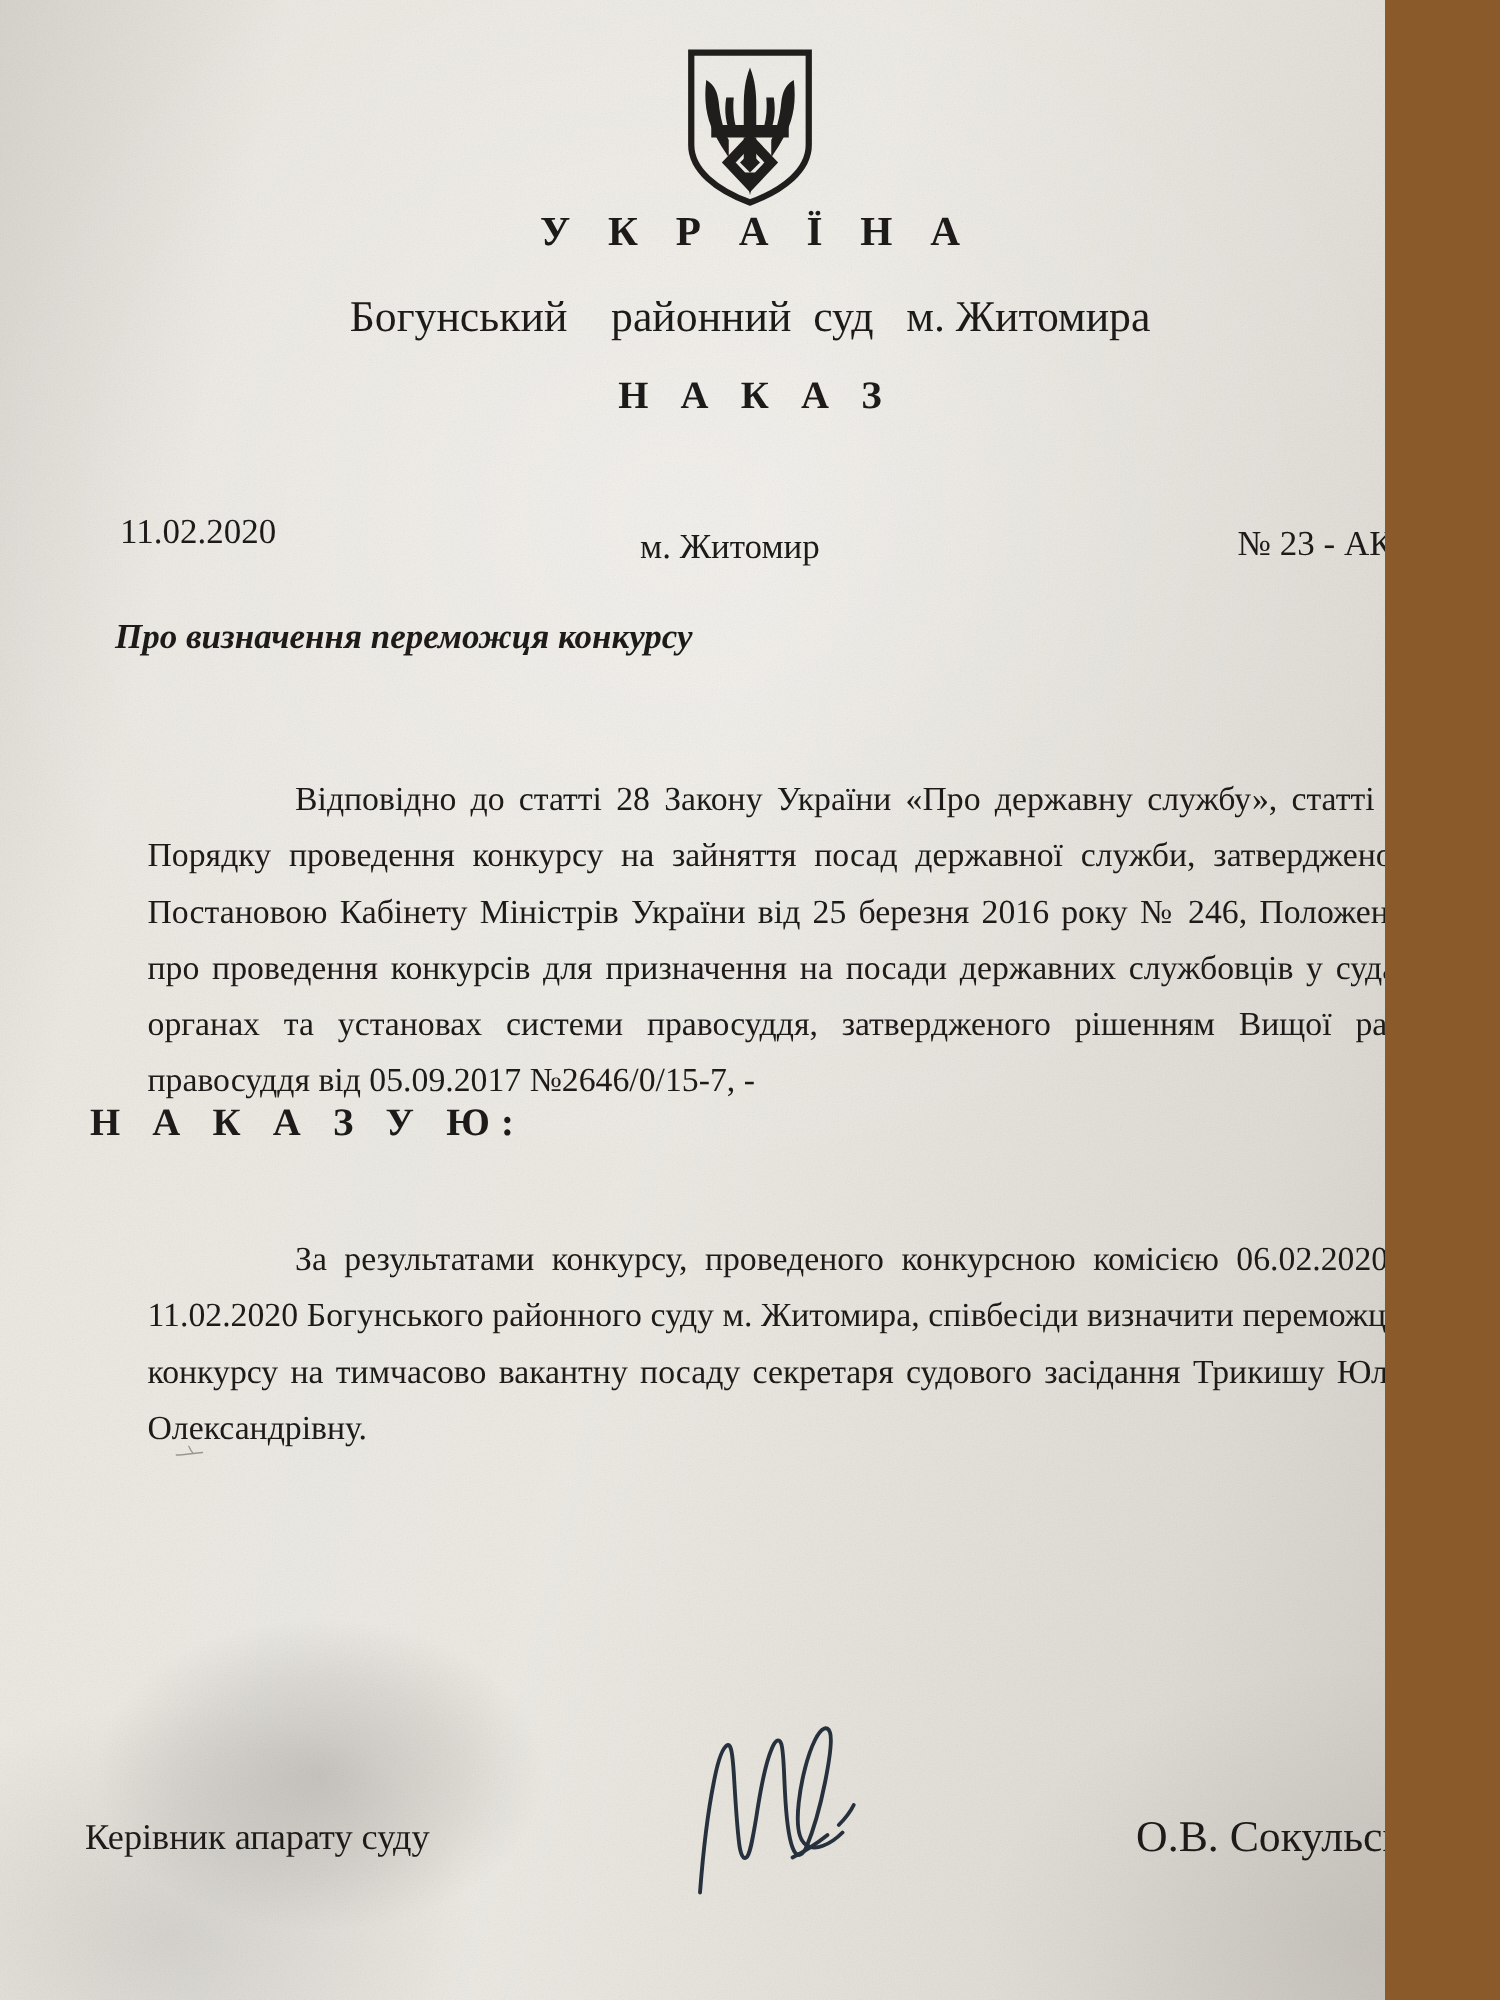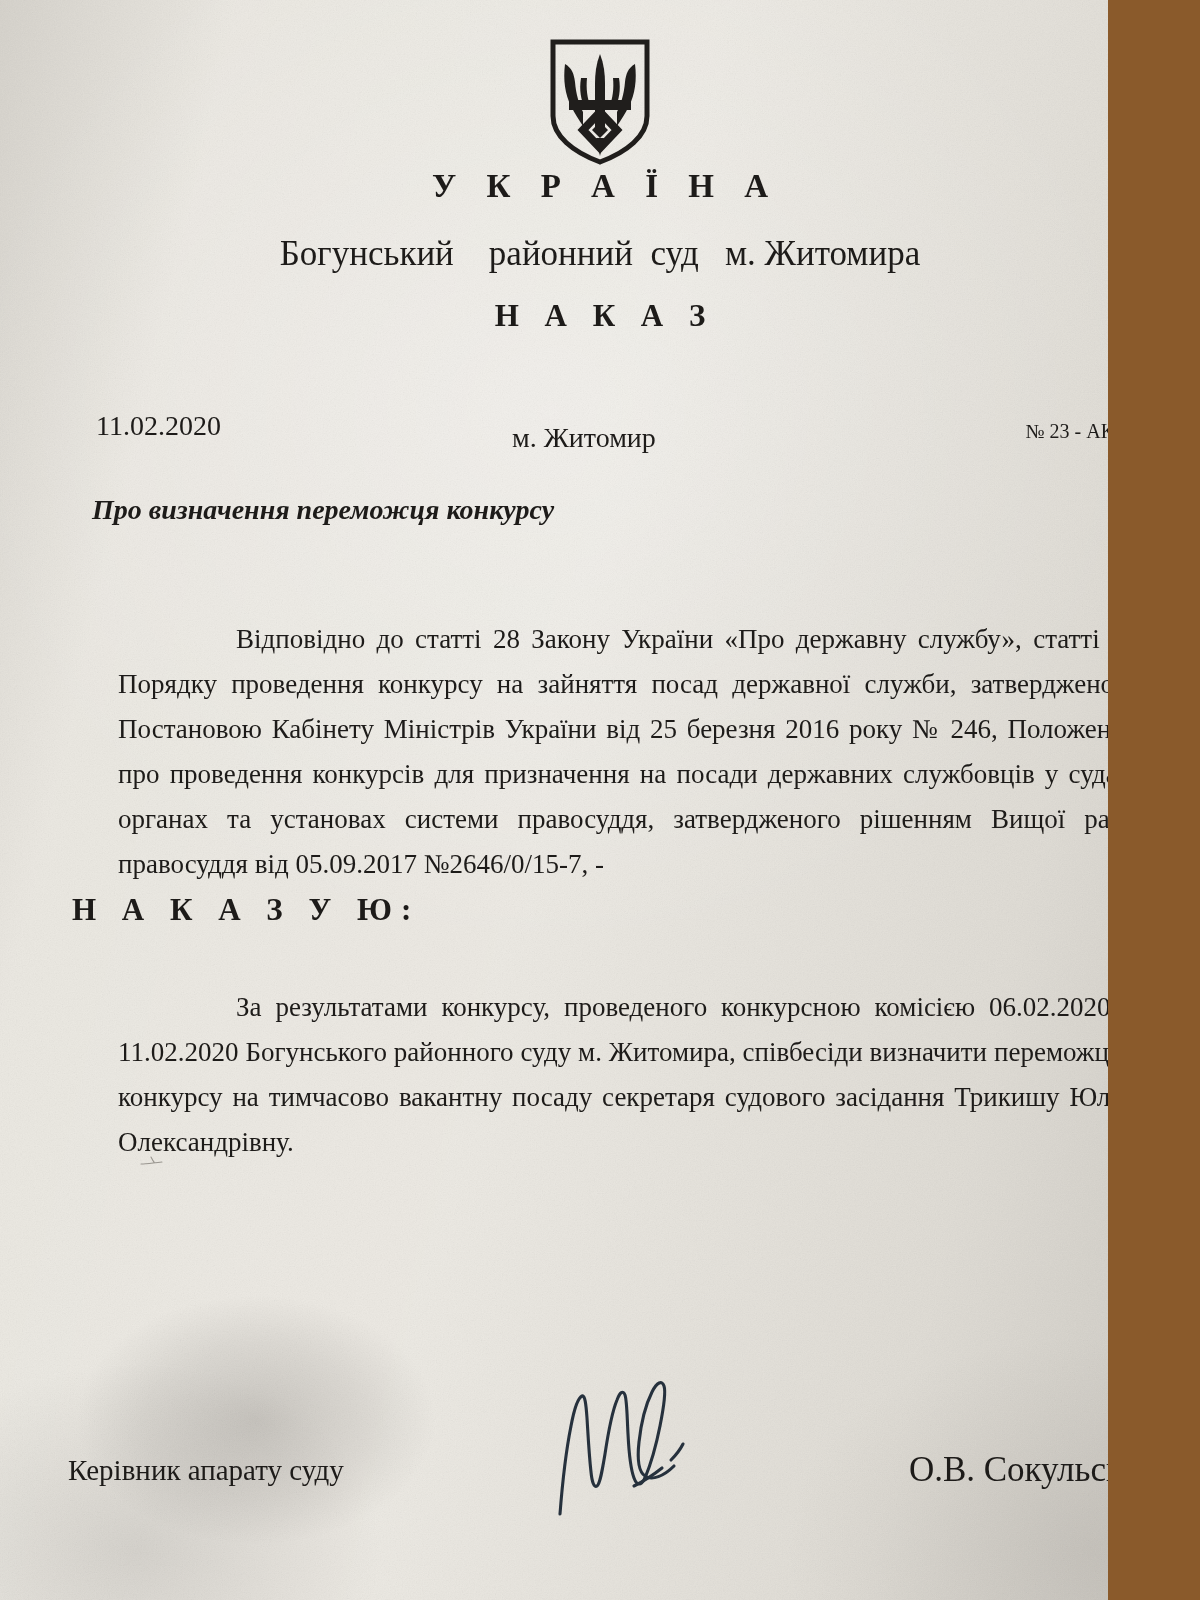--- a/index.html
+++ b/index.html
@@ -152,21 +152,21 @@
 
   .meta {
     position: absolute;
     left: 92px;
     right: 92px;
     top: 408px;
     height: 42px;
   }
   .meta-date  { position: absolute; left: 4px;   top: 2px;  font-size: 28px; }
   .meta-city  { position: absolute; left: 420px; top: 14px; font-size: 28px; text-align: right; }
-  .meta-num   { position: absolute; right: -6px; top: 12px; font-size: 20px; text-align: right; }
+  .meta-num   { position: absolute; right: -6px; top: 12px; font-size: 28px; text-align: right; }
 
   .subject {
     position: absolute;
     left: 92px;
     top: 494px;
     font-size: 28px;
     font-style: italic;
     font-weight: 600;
   }
 
@@ -185,21 +185,20 @@
   #par-1 { top: 617px; }
   #par-2 { top: 985px; }
 
   .order-word {
     position: absolute;
     left: 72px;
     top: 880px;
     font-size: 31px;
     font-weight: 700;
     letter-spacing: 9px;
-    margin-top: 12px;
   }
 
   
   .pencil-tick {
     position: absolute;
     left: 140px;
     top: 1156px;
     width: 26px;
     height: 9px;
     opacity: .55;

